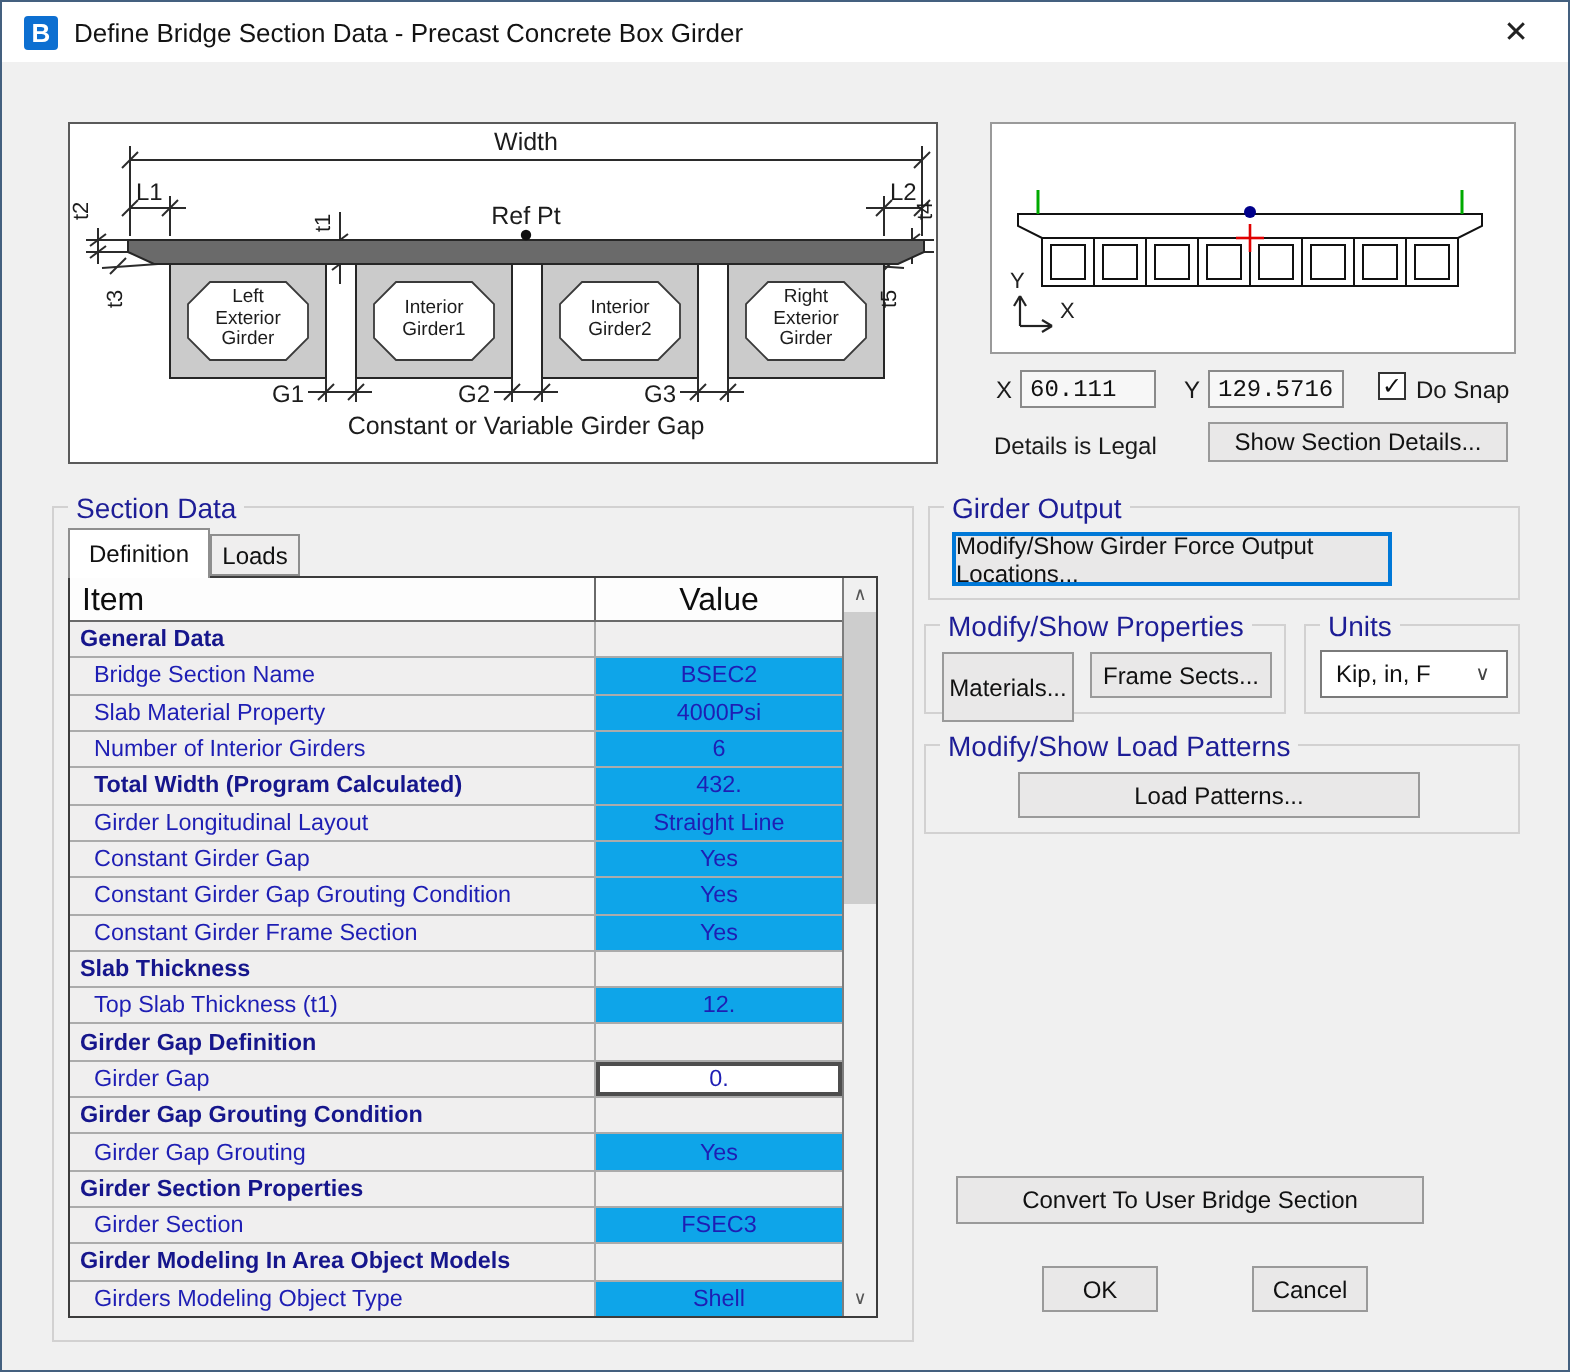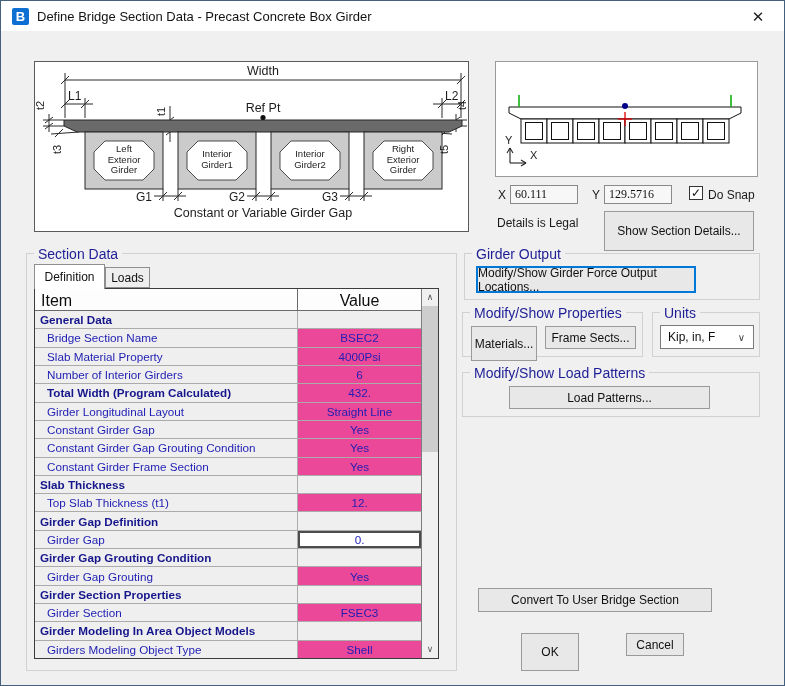--- a/index.html
+++ b/index.html
@@ -21,21 +21,21 @@
   .panel-diagram { position:absolute; left:33px; top:60px; width:435px; height:171px;
                    background:#fff; border:1px solid #5a5a5a; }
   .panel-preview { position:absolute; left:494px; top:60px; width:263px; height:116px;
                    background:#fff; border:1px solid #9a9a9a; }
   .girderlab { position:absolute; transform:translate(-50%,-50%); text-align:center;
                font-size:9.5px; line-height:1.12; color:#1c1c1c; white-space:pre-line; }
 
   
   .lbl  { position:absolute; font-size:12px; color:#1a1a1a; }
   .field { position:absolute; height:19px; background:#f7f7f7; border:1px solid #8a8a8a;
-           font-family:Liberation Serif, serif; font-size:12px; color:#111; padding:0 4px; width:68px; }
+           font-family:Liberation Mono, monospace; font-size:12px; color:#111; padding:0 4px; width:68px; }
   .cbbox { position:absolute; width:14px; height:14px; background:#fff; border:1px solid #333;
            text-align:center; line-height:13px; font-size:12px; color:#111; }
   .btn { position:absolute; background:#e9e8e8; border:1px solid #9a9a9a; font-size:12px;
          color:#111; display:flex; align-items:center; justify-content:center;
          font-family:"Liberation Sans",sans-serif; cursor:default; }
   .btn.focusblue { border:2px solid #0078d7; }
   .gbox { position:absolute; border:1px solid #d2d1d1; }
   .gbox > .legend { position:absolute; top:-8px; left:7px; background:#f0f0f0; padding:0 4px;
                     font-size:14px; color:#1d1d96; white-space:nowrap; }
   .ddown { position:absolute; background:#fff; border:1px solid #7a7a7a; font-size:12px;
@@ -54,21 +54,21 @@
   .tmain { width:386px; display:flex; flex-direction:column; }
   .thead { height:22px; display:flex; border-bottom:1px solid #6a6a6a; background:#fdfdfd;
            font-weight:normal; font-size:16px; color:#0d0d0d; }
   .thead .h-item { width:263px; border-right:1px solid #6a6a6a; padding:3px 0 0 6px; }
   .thead .h-value { flex:1; text-align:center; padding-top:3px; }
   .tbody { flex:1; display:flex; flex-direction:column; }
   .trow { flex:1; display:flex; border-bottom:1px solid #ababab; font-size:11.7px; }
   .trow:last-child { border-bottom:none; }
   .c-item { width:263px; border-right:1px solid #ababab; background:#f0efef; color:#1e1eb4;
             padding-left:12px; display:flex; align-items:center; white-space:nowrap; overflow:hidden; }
-  .c-value { flex:1; background:#ec4899; color:#1e1eb4; display:flex; align-items:center;
+  .c-value { flex:1; background:#0ea5e9; color:#1e1eb4; display:flex; align-items:center;
              justify-content:center; }
   .trow.section .c-item { font-weight:bold; color:#16168c; padding-left:5px; }
   .trow.section .c-value { background:#f0efef; }
   .trow.calc .c-item { font-weight:bold; color:#16168c; }
   .edit-box { width:100%; height:100%; border:2px solid #4d4d4d; background:#fff;
               display:flex; align-items:center; justify-content:center; }
   
   .sbar { width:17px; border-left:1px solid #7d7d7d; background:#f0f0f0; position:relative; }
   .sb-arrow { position:absolute; left:0; width:16px; height:17px; background:#f0f0f0;
               color:#555; font-size:9px; text-align:center; line-height:16px; }
@@ -239,21 +239,21 @@
   <div class="lbl" style="left:497px; top:187px;">X</div>
   <input class="field" style="left: 509px; top: 184px;" value="60.111">
   <div class="lbl" style="left:591px; top:187px;">Y</div>
   <input class="field" style="left: 603px; top: 184px;" value="129.5716">
   <div class="cbbox" style="left:688px; top:185px;">
     <span>✓</span>
   </div>
   <div class="lbl" style="left:707px; top:187px;">Do Snap</div>
 
   <div class="lbl" style="left:496px; top:215px;">Details is Legal</div>
-  <div class="btn" style="left:603px; top:210px; width:150px; height:40px;">Show Section Details...</div>
+  <div class="btn" style="left:603px; top:210px; width:150px; height:20px;">Show Section Details...</div>
 
   <div class="gbox" style="left:25px; top:252px; width:431px; height:418px;">
     <span class="legend">Section Data</span>
   </div>
   <div class="tab active" style="left:33px; top:263px; width:71px; height:25px; padding-top:5px;">Definition</div>
   <div class="tab inactive" style="left:104px; top:266px; width:45px; height:21px; padding-top:3px;">Loads</div>
 
   <div class="table">
     <div class="tmain">
       <div class="thead">
@@ -366,16 +366,16 @@
     <span>Kip, in, F</span>
     <span class="chev">∨</span>
   </div>
 
   <div class="gbox" style="left:461px; top:371px; width:298px; height:45px;">
     <span class="legend">Modify/Show Load Patterns</span>
   </div>
   <div class="btn" style="left:508px; top:385px; width:201px; height:23px;">Load Patterns...</div>
 
   <div class="btn" style="left:477px; top:587px; width:234px; height:24px;">Convert To User Bridge Section</div>
-  <div class="btn" style="left:520px; top:632px; width:58px; height:38px;">OK</div>
+  <div class="btn" style="left:520px; top:632px; width:58px; height:23px;">OK</div>
   <div class="btn" style="left:625px; top:632px; width:58px; height:23px;">Cancel</div>
 
 </div>
 
 </body></html>

